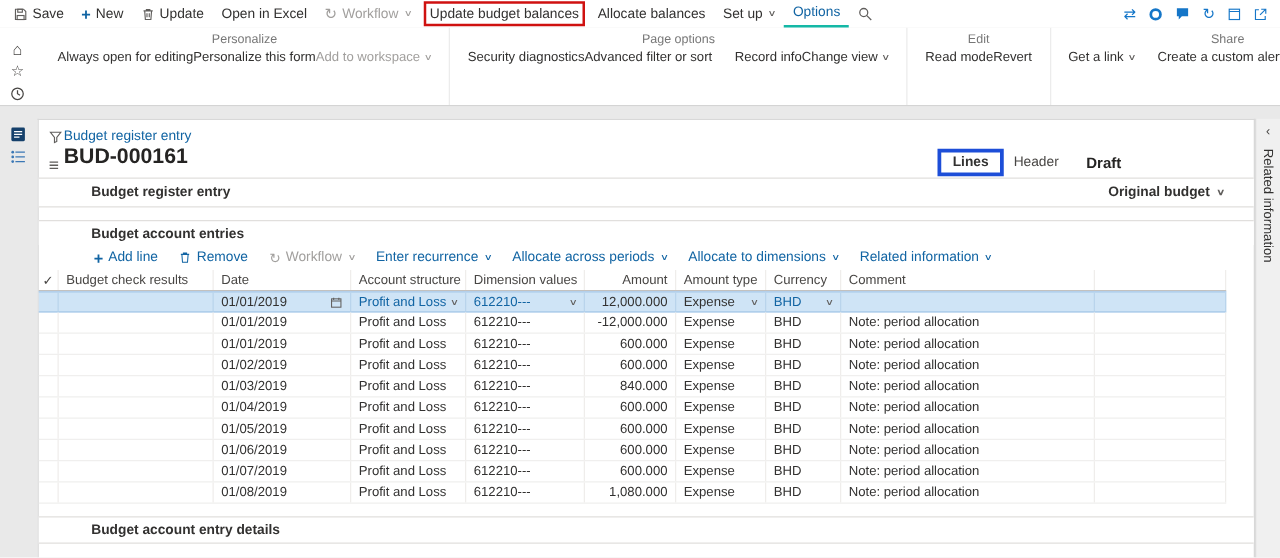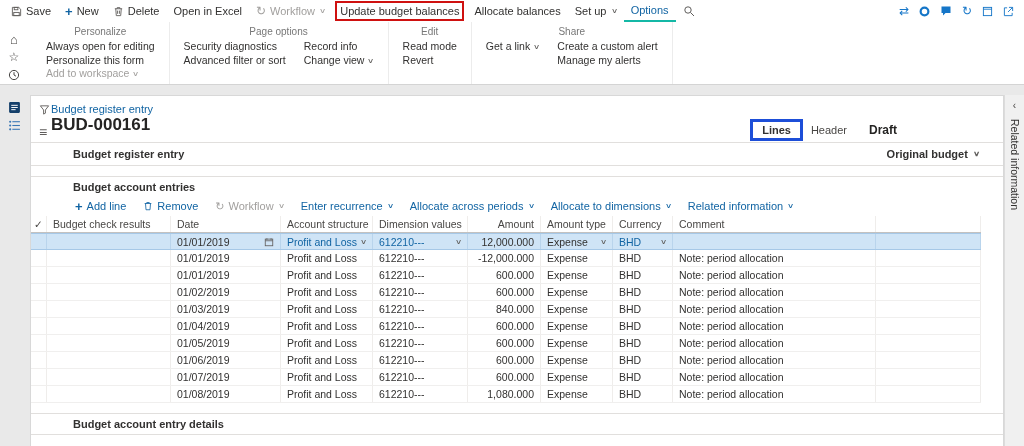--- a/index.html
+++ b/index.html
@@ -16,21 +16,21 @@
 .disabled,.disabled .glyph,.disabled .chev{color:#a19f9d}
 .redbox{border:2px solid #cf1110;height:20px;display:flex;align-items:center;margin:0 3px}
 .opts{color:#1164a3;border-bottom:2px solid #14b8a6}
 .cb-right{margin-left:auto;display:flex;align-items:center;gap:10px;padding-right:10px}
 .cb-right .ic{color:#1576c8;cursor:pointer}
 
 .ribbon{position:absolute;top:22px;left:0;right:0;height:63px;background:#fff;border-bottom:1px solid #d4d4d4;display:flex;padding-left:32px;z-index:4}
 .rgroup{padding:4px 14px 0 14px;border-right:1px solid #ececec}
 .rtitle{font-size:10px;color:#777;text-align:center;margin-bottom:3px}
 .rcols{display:flex;gap:18px}
-.rcol{display:flex;flex-direction:column}
+.rcol{display:flex;flex-direction:row}
 .ritem{font-size:10.5px;line-height:13.5px;color:#323130;cursor:pointer;white-space:nowrap;display:flex;align-items:center;gap:3px}
 .ritem.gray{color:#a19f9d}.ritem.gray .chev{color:#a19f9d}
 
 .navicons{position:absolute;top:22px;left:0;width:28px;bottom:0;display:flex;flex-direction:column;align-items:center;padding-top:8px;z-index:6}
 .nav-ic{height:18px;display:flex;align-items:center;justify-content:center;color:#484644;cursor:pointer;width:100%}
 .nav-ic.gap{margin-top:14px}
 
 .card{position:absolute;left:30px;top:95px;width:974px;bottom:0;background:#fff;border:1px solid #d8d8d8;border-bottom:none}
 .funnel{position:absolute;left:8px;top:8px;color:#605e5c;cursor:pointer}
 .burger{position:absolute;left:8px;top:28px;font-size:14px;color:#605e5c;cursor:pointer}
@@ -85,21 +85,21 @@
   <div class="cmd">
     <span class="plus">+</span>
     <span>New</span>
   </div>
   <div class="cmd">
     <span class="ic">
         <svg viewBox="0 0 12 12" width="11" height="11">
           <path d="M2 3h8M4.5 3V1.8h3V3M3 3l.6 7.5h4.8L9 3M5 5v3.5M7 5v3.5" stroke="currentColor" fill="none"></path>
         </svg>
       </span>
-    <span>Delete</span>
+    <span>Update</span>
   </div>
   <div class="cmd">
     <span>Open in Excel</span>
   </div>
   <div class="cmd disabled">
     <span class="glyph">↻</span>
     <span>Workflow</span>
     <span class="chev">∨</span>
   </div>
   <div class="redbox">

